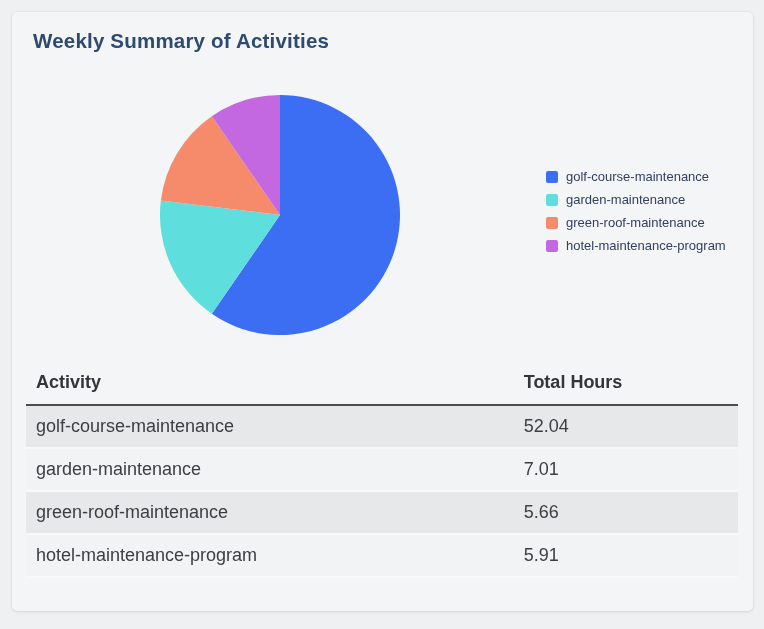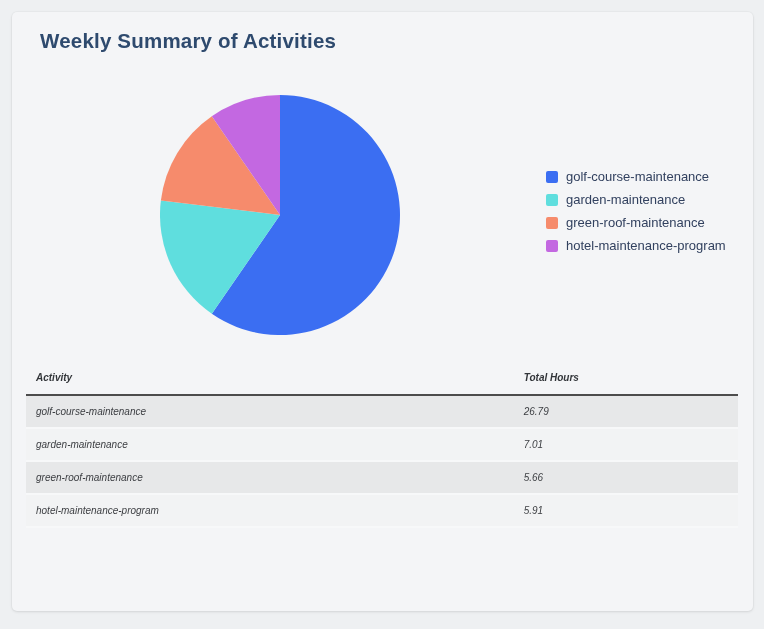--- a/index.html
+++ b/index.html
@@ -17,21 +17,21 @@
     left: 12px;
     top: 12px;
     width: 741px;
     height: 599px;
     background: #f4f5f7;
     border-radius: 5px;
     box-shadow: 0 1px 3px rgba(0,0,0,0.10), 0 0 0 1px rgba(0,0,0,0.02);
   }
   .card-title {
     position: absolute;
-    left: 28px;
+    left: 21px;
     top: 17px;
     font-size: 20.5px;
     font-weight: 600;
     color: #2e4a6e;
     letter-spacing: 0.2px;
   }
   .pie-svg {
     position: absolute;
     left: 148px;
     top: 83px;
@@ -62,22 +62,21 @@
   }
   .table-wrap {
     position: absolute;
     left: 14px;
     top: 354px;
     width: 712px;
   }
   table {
     width: 100%;
     border-collapse: collapse;
-    font-size: 10px;
-    font-style: italic;
+    font-size: 18px;
   }
   col.col-activity { width: 68.5%; }
   col.col-hours    { width: 31.5%; }
   thead th {
     text-align: left;
     font-weight: 700;
     color: #323539;
     padding: 6px 10px 11px 10px;
     border-bottom: 2px solid #4c4c4c;
     background: transparent;
@@ -132,21 +131,21 @@
       </colgroup>
       <thead>
         <tr>
           <th>Activity</th>
           <th>Total Hours</th>
         </tr>
       </thead>
       <tbody id="table-body">
           <tr>
             <td>golf-course-maintenance</td>
-            <td>26.79</td>
+            <td>52.04</td>
           </tr>
           <tr>
             <td>garden-maintenance</td>
             <td>7.01</td>
           </tr>
           <tr>
             <td>green-roof-maintenance</td>
             <td>5.66</td>
           </tr>
           <tr>

